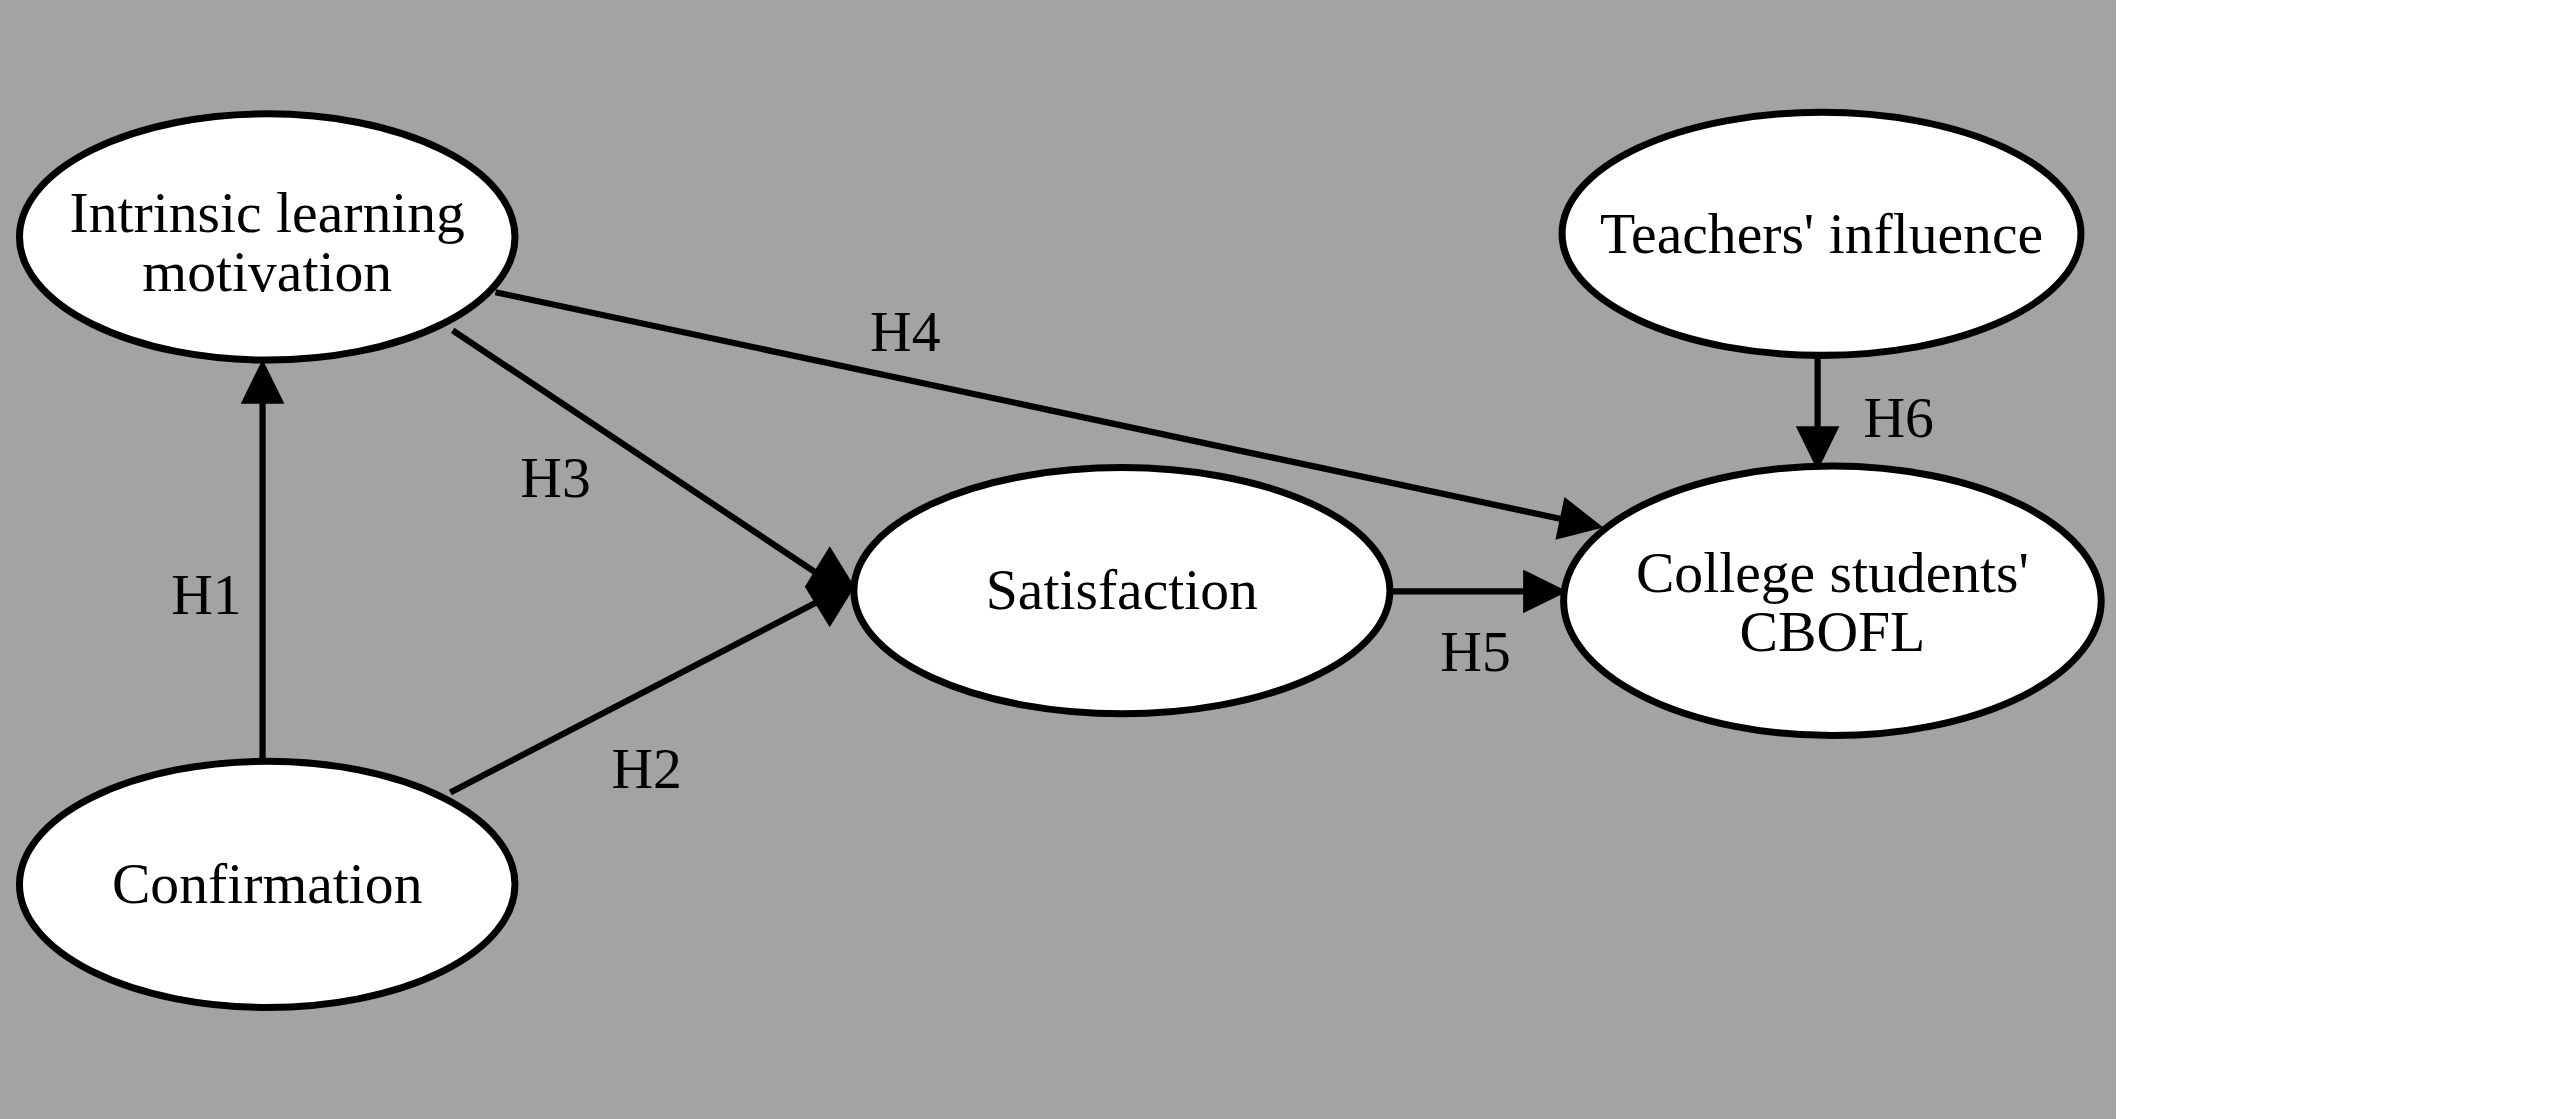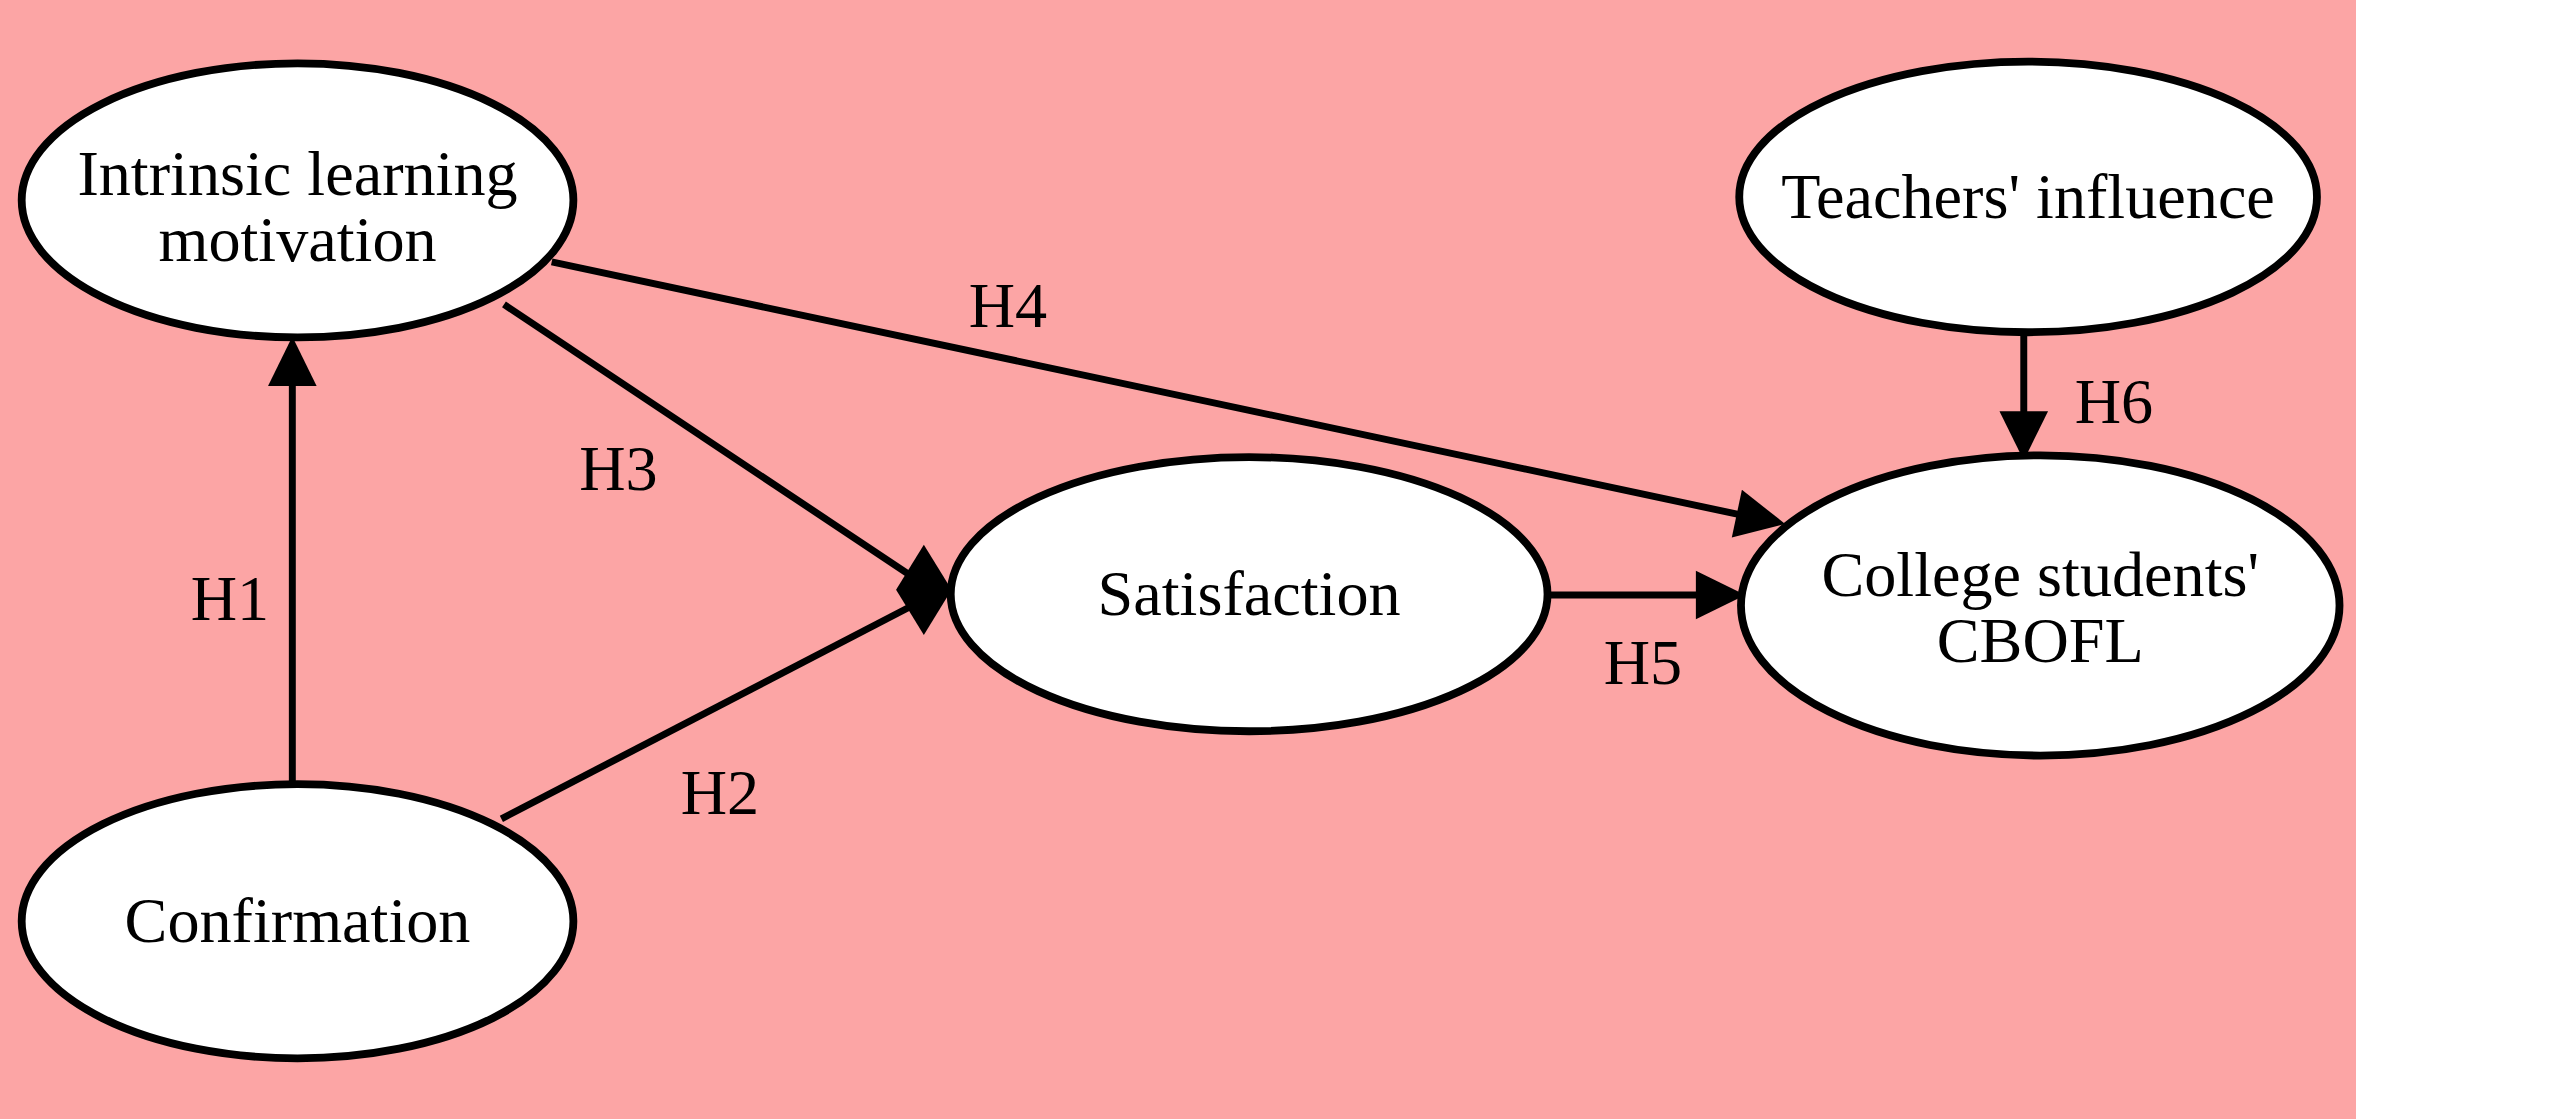--- a/index.html
+++ b/index.html
@@ -1,23 +1,23 @@
 <!DOCTYPE html>
 <html style="font-size:15px"><head>
 <meta charset="utf-8">
 <style>
   html, body {
     margin: 0;
     padding: 0;
     background: #ffffff;
   }
   .figure-wrap {
-    width: 2356px;
+    width: 2116px;
     height: 1119px;
-    background: #fca5a5;
+    background: #a3a3a3;
     overflow: hidden;
   }
   svg {
     display: block;
     width: 100%;
     height: 100%;
   }
   .node-ellipse {
     fill: #ffffff;
     stroke: #000000;

